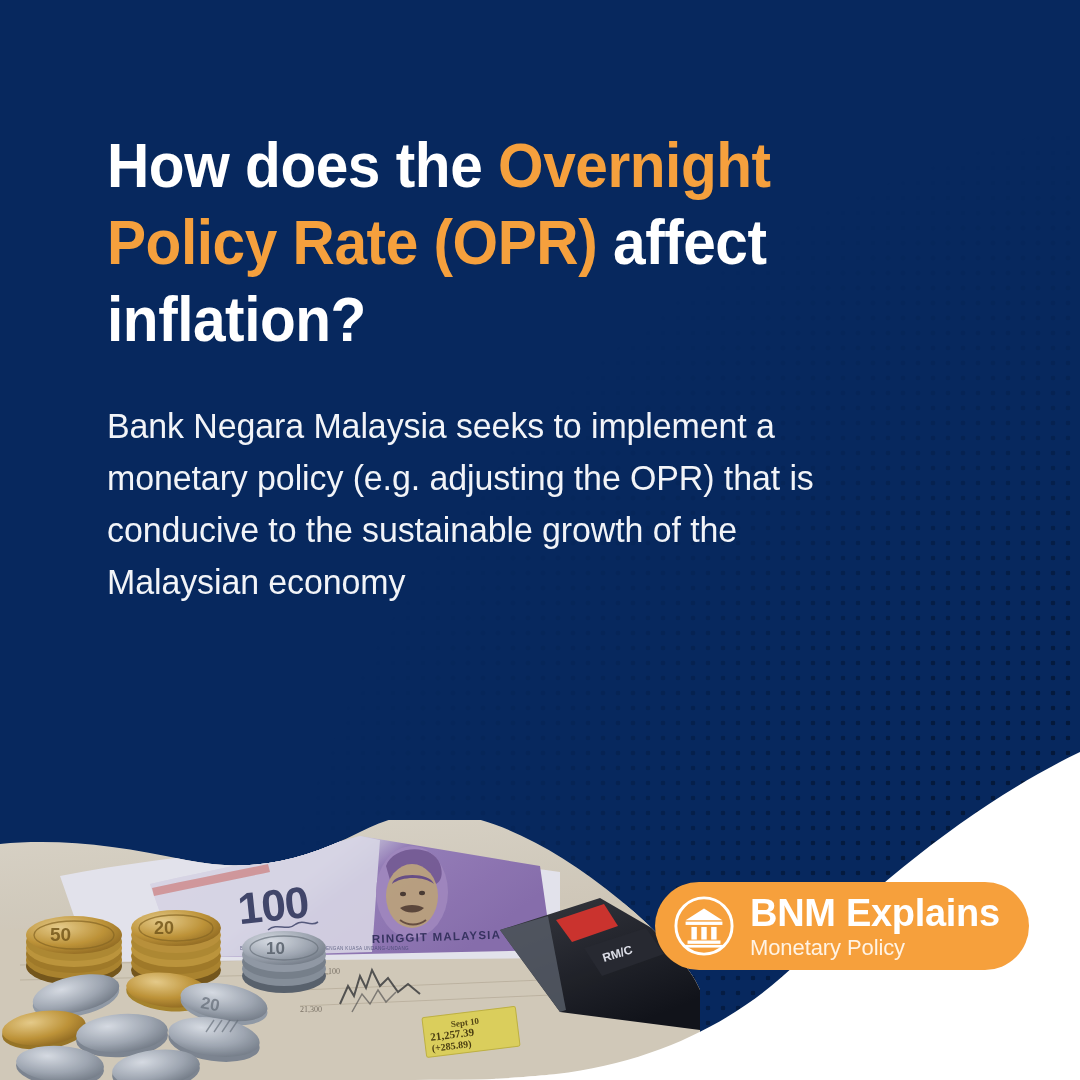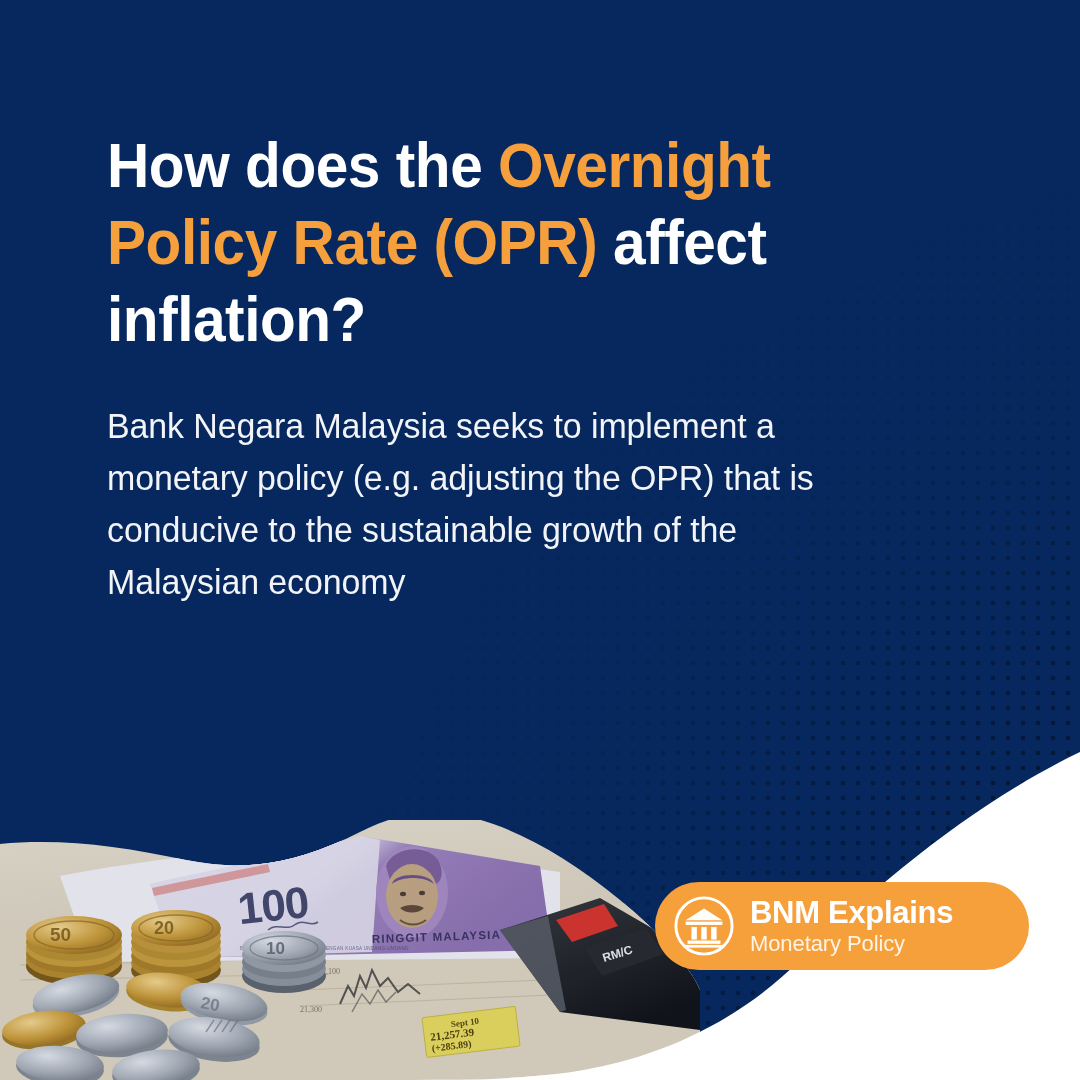--- a/index.html
+++ b/index.html
@@ -106,21 +106,21 @@
     display: block;
   }
   .badge-text {
     margin-left: 15px;
     display: flex;
     flex-direction: column;
     justify-content: center;
     line-height: 1;
   }
   .badge-title {
-    font-size: 31px;
+    font-size: 38px;
     font-weight: 700;
     color: #ffffff;
     letter-spacing: -0.3px;
   }
   .badge-sub {
     font-size: 22px;
     font-weight: 400;
     color: #FFF3E4;
     margin-top: 5px;
     letter-spacing: -0.1px;

